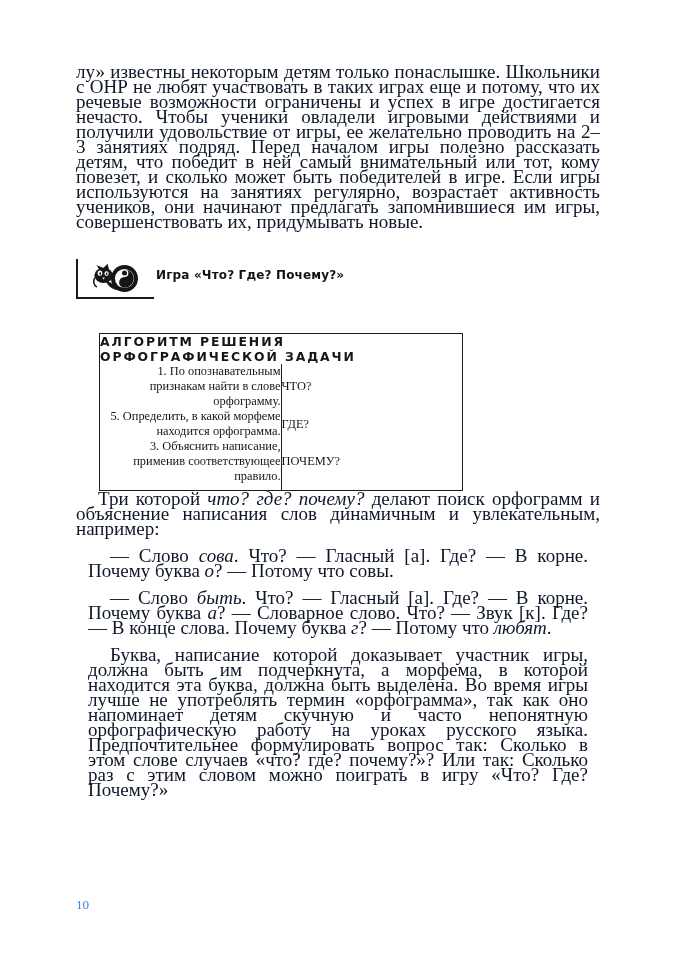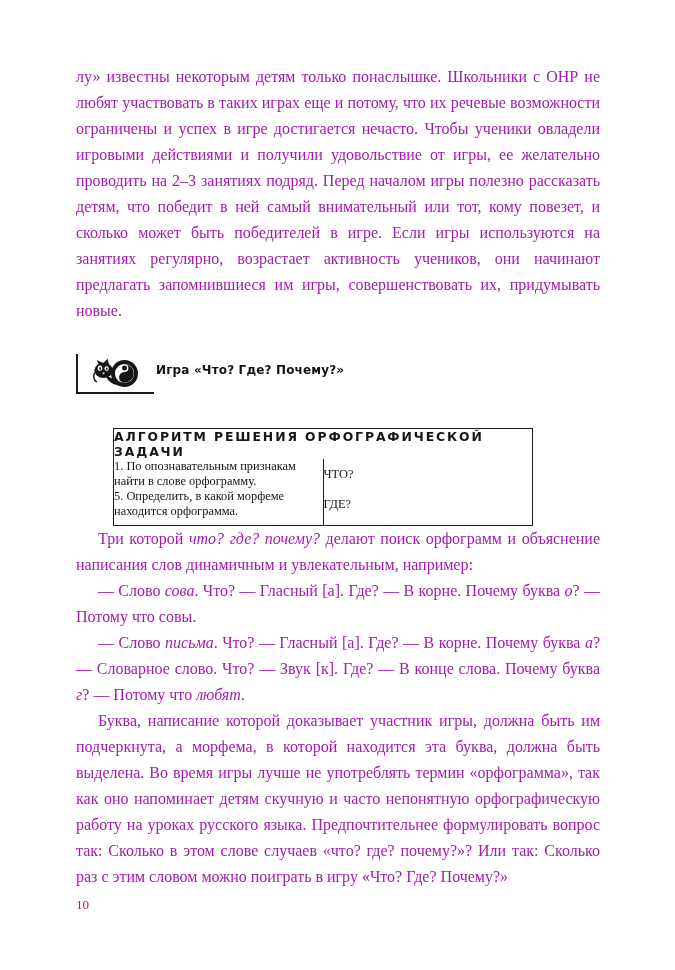--- a/index.html
+++ b/index.html
@@ -18,32 +18,32 @@
     box-sizing: border-box;
   }
   .content {
     position: absolute;
     left: 76px;
     top: 64px;
     width: 524px;
   }
   p.body-par {
     margin: 0;
-    font-size: 16px;
-    line-height: 26px;
+    font-size: 19px;
+    line-height: 15px;
     text-align: justify;
     text-indent: 0;
-    color: #a21caf;
+    color: #0f172a;
     hyphens: manual;
   }
   p.indent {
     text-indent: 22px;
   }
   p.tight {
-    margin: 0;
+    margin: 12px;
   }
   i, em {
   }
 
   
   .section-head {
     position: relative;
     margin-top: 28px;
     height: 52px;
   }
@@ -72,22 +72,22 @@
     font-weight: 700;
     font-size: 12px;
     letter-spacing: 0.15px;
     color: #131313;
     white-space: nowrap;
   }
 
   
   .algo-wrap {
     margin-top: 24px;
-    margin-left: 37px;
-    width: 420px;
+    margin-left: 23px;
+    width: 364px;
   }
   table.algo {
     width: 100%;
     border-collapse: collapse;
     border: 1.6px solid #1d1d1d;
     table-layout: fixed;
   }
   table.algo td {
     padding: 0;
     vertical-align: middle;
@@ -100,39 +100,40 @@
     font-weight: 700;
     font-size: 9.0px;
     letter-spacing: 1.9px;
     padding: 9px 0 7px 11px;
     color: #131313;
     text-transform: uppercase;
   }
   td.algo-step {
     padding: 5px 8px 5px 11px;
     border-right: 1.5px solid #1d1d1d;
+    text-align: right;
   }
   td.algo-q {
     padding: 5px 6px 5px 9px;
     width: 72px;
   }
   tr.algo-row:last-child td.algo-step,
   tr.algo-row:last-child td.algo-q {
     padding-bottom: 6px;
   }
 
   .after-table { margin-top: 22px; }
 
   .page-number {
     position: absolute;
     left: 76px;
     top: 897px;
     font-size: 13.2px;
     line-height: 16px;
-    color: #be185d;
+    color: #3b82f6;
     text-align: right;
   }
 </style>
 </head>
 <body>
 
 <div class="page">
 
   <div class="content">
 
@@ -171,29 +172,33 @@
             <td class="algo-head" colspan="2">АЛГОРИТМ РЕШЕНИЯ ОРФОГРАФИЧЕСКОЙ ЗАДАЧИ</td>
           </tr>
           <tr class="algo-row">
             <td class="algo-step">1. По опознавательным признакам найти в слове орфограмму.</td>
             <td class="algo-q">ЧТО?</td>
           </tr>
           <tr class="algo-row">
             <td class="algo-step">5. Определить, в какой морфеме находится орфограмма.</td>
             <td class="algo-q">ГДЕ?</td>
           </tr>
+          <tr class="algo-row">
+            <td class="algo-step">3. Объяснить написание, применив соответствующее правило.</td>
+            <td class="algo-q">ПОЧЕМУ?</td>
+          </tr>
         </tbody>
       </table>
     </div>
 
     <p class="body-par indent after-table"><span>Три которой </span><i>что? где? почему?</i><span> делают поиск орфограмм и объяснение написания слов динамичным и увлекательным, например:</span></p>
 
     <p class="body-par indent tight"><span>— Слово </span><i>сова</i><span>. Что? — Гласный [а]. Где? — В корне. Почему буква </span><i>о</i><span>? — Потому что совы.</span></p>
 
-    <p class="body-par indent tight"><span>— Слово </span><i>письма</i><span>. Что? — Гласный [а]. Где? — В корне. Почему буква </span><i>а</i><span>? — Словарное слово. Что? — Звук [к]. Где? — В конце слова. Почему буква </span><i>г</i><span>? — Потому что </span><i>любят</i><span>.</span></p>
+    <p class="body-par indent tight"><span>— Слово </span><i>быть</i><span>. Что? — Гласный [а]. Где? — В корне. Почему буква </span><i>а</i><span>? — Словарное слово. Что? — Звук [к]. Где? — В конце слова. Почему буква </span><i>г</i><span>? — Потому что </span><i>любят</i><span>.</span></p>
 
     <p class="body-par indent tight">Буква, написание которой доказывает участник игры, должна быть им подчеркнута, а морфема, в которой находится эта буква, должна быть выделена. Во время игры лучше не употреблять термин «орфограмма», так как оно напоминает детям скучную и часто непонятную орфографическую работу на уроках русского языка. Предпочтительнее формулировать вопрос так: Сколько в этом слове случаев «что? где? почему?»? Или так: Сколько раз с этим словом можно поиграть в игру «Что? Где? Почему?»</p>
 
 
   </div>
 
   <div class="page-number">10</div>
 
 </div>
 

